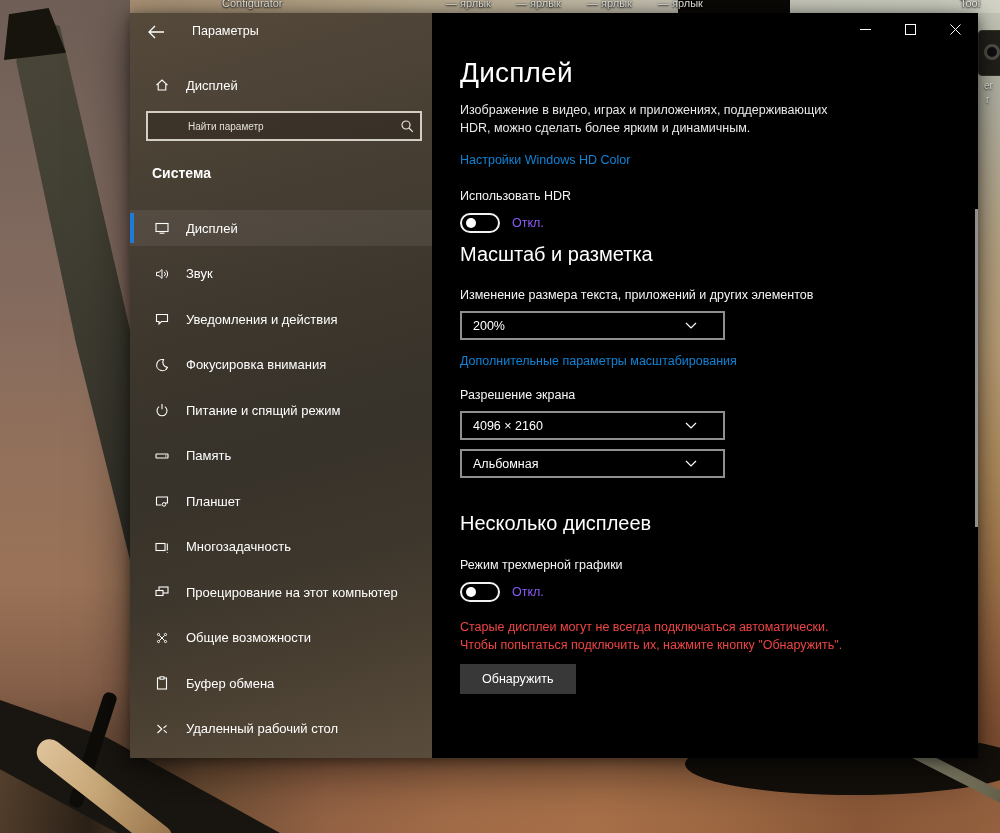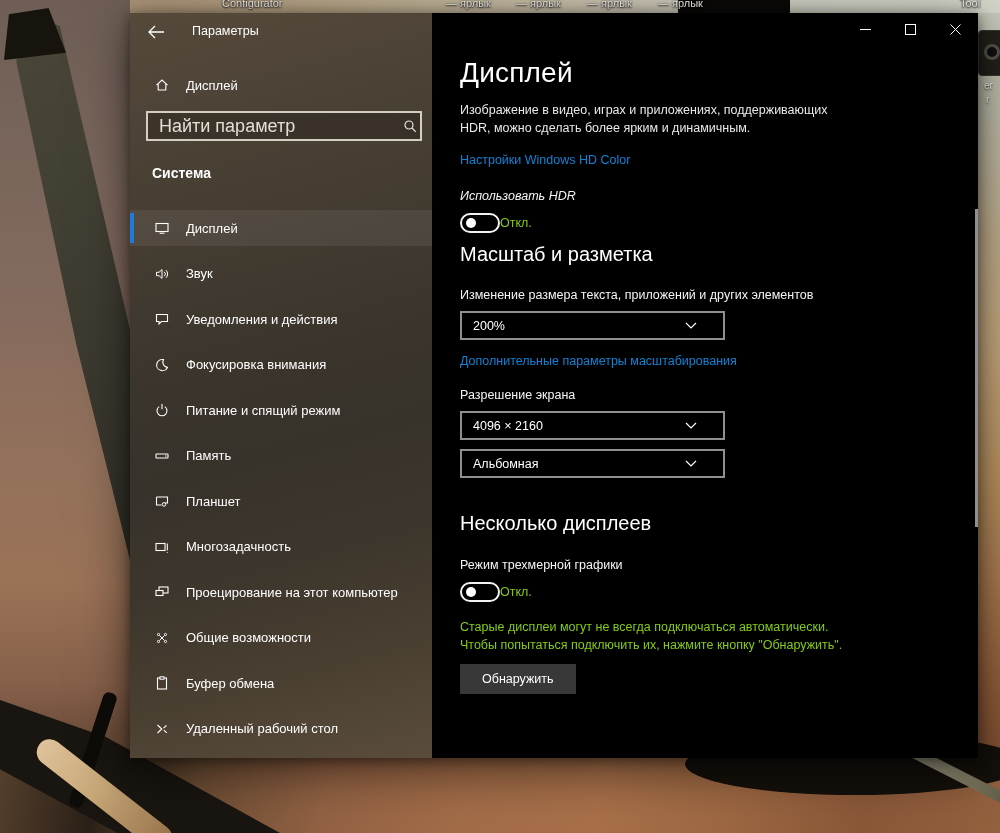--- a/index.html
+++ b/index.html
@@ -48,56 +48,56 @@
   .sidebar { position:relative; width:302px; height:100%; overflow:hidden; color:#fff;
     background:linear-gradient(165deg,#55493a 0%,#4e4437 12%,#453d32 28%,#3b352c 45%,#37322a 58%,#3d362c 72%,#4a4032 86%,#5a4c3c 100%); }
   .back-btn { position:absolute; left:12px; top:8px; width:28px; height:22px; display:flex; align-items:center; justify-content:center; cursor:default; }
   .win-title { position:absolute; left:62px; top:11px; font-size:12.5px; color:#ffffff; }
   .home-row { position:absolute; left:0; top:58px; width:100%; height:28px; display:flex; align-items:center; }
   .home-row .nav-ico { margin-left:24px; }
   .home-row .lbl { margin-left:16px; font-size:13px; }
   .search-box { position:absolute; left:16px; top:98px; width:276px; height:30px;
     border:2px solid #d2cec4; background:rgba(22,18,13,.30); display:flex; align-items:center; }
   .search-box input { flex:1; background:transparent; border:none; outline:none; color:#eceae4;
-    font-size:18px; padding:0 8px 0 11px; font-family:"Liberation Sans",sans-serif; }
+    font-size:10px; padding:0 8px 0 11px; font-family:"Liberation Sans",sans-serif;margin-left:29px; }
   .search-box input::placeholder { color:#e2dfd7; opacity:1; }
   .search-glyph { width:26px; display:flex; justify-content:center; }
   .side-section { position:absolute; left:22px; top:152px; font-size:14px; font-weight:700; }
   .nav-list { position:absolute; left:0; top:197px; width:100%; }
   .nav-row { position:relative; height:36px; margin-bottom:9.5px; display:flex; align-items:center; cursor:default; }
   .nav-row.sel { background:rgba(255,255,255,.07); }
   .nav-row.sel::before { content:""; position:absolute; left:0; top:3px; width:4px; height:30px; background:#1e7cd8; }
   .nav-ico { width:16px; height:16px; margin-left:24px; flex:0 0 16px; }
   .nav-row .lbl { margin-left:16px; font-size:13px; color:#fff; white-space:nowrap; }
 
   
   .main { position:relative; flex:1; height:100%; background:#000; color:#fff; padding-left:28px; overflow:hidden; }
   .caption-controls { position:absolute; top:0; right:0; display:flex; z-index:3; }
   .cap-btn { width:45px; height:32px; display:flex; align-items:center; justify-content:center; }
   .page-title { margin-top:44px; font-size:28px; font-weight:300; letter-spacing:.2px; }
   .desc { margin-top:12px; font-size:12.5px; line-height:18px; color:#e9e9e9; }
   .link { font-size:12.5px; color:#1083d6; width:max-content; cursor:default; }
   .link-hd { margin-top:16px; }
   .field-label { font-size:12.5px; color:#f5f5f5; }
-  .lbl-hdr { margin-top:22px;font-style:italic; }
+  .lbl-hdr { margin-top:22px; }
   .toggle-row { margin-top:10px; display:flex; align-items:center; }
   .toggle { width:40px; height:20px; border:2px solid #f2f2f2; border-radius:11px; position:relative; }
   .toggle .knob { position:absolute; left:4px; top:3px; width:10px; height:10px; border-radius:50%; background:#fff; }
-  .toggle-state { font-size:12.5px; color:#84cc16; }
+  .toggle-state { margin-left:12px; font-size:12.5px; color:#8b5cf6; }
   .section-h { margin-top:10px; font-size:20px; font-weight:400; }
   .section-h2 { margin-top:34px; }
   .lbl-scale { margin-top:22px; }
   .dropdown { margin-top:9px; width:265px; height:29px; border:2px solid #8f8f8f; background:#000;
     display:flex; align-items:center; justify-content:space-between; padding:0 26px 0 11px; }
   .dropdown .val { font-size:12.5px; color:#fff; }
   .link-scale { margin-top:14px; }
   .lbl-res { margin-top:20px; }
   .lbl-orient { margin-top:15px; }
   .lbl-3d { margin-top:23px; }
-  .help { margin-top:16px; font-size:12.5px; line-height:18px; color:#84cc16; }
+  .help { margin-top:16px; font-size:12.5px; line-height:18px; color:#ef4444; }
   .detect-btn { margin-top:10px; width:max-content; background:#383838; color:#fff; font-size:12.5px;
     padding:8px 22px; border:none; font-family:"Liberation Sans",sans-serif; }
   .scrollbar { position:absolute; right:0px; top:196px; width:3px; height:318px; background:#8f8f8f; z-index:5; }
 
   svg { display:block; }
 </style>
 </head>
 <body>
 
 <div class="wp wp-left"></div>

